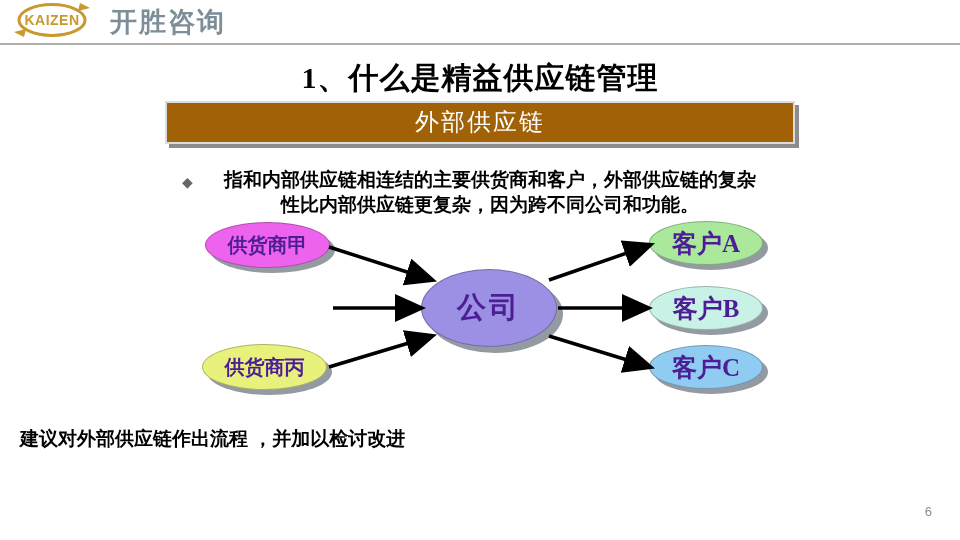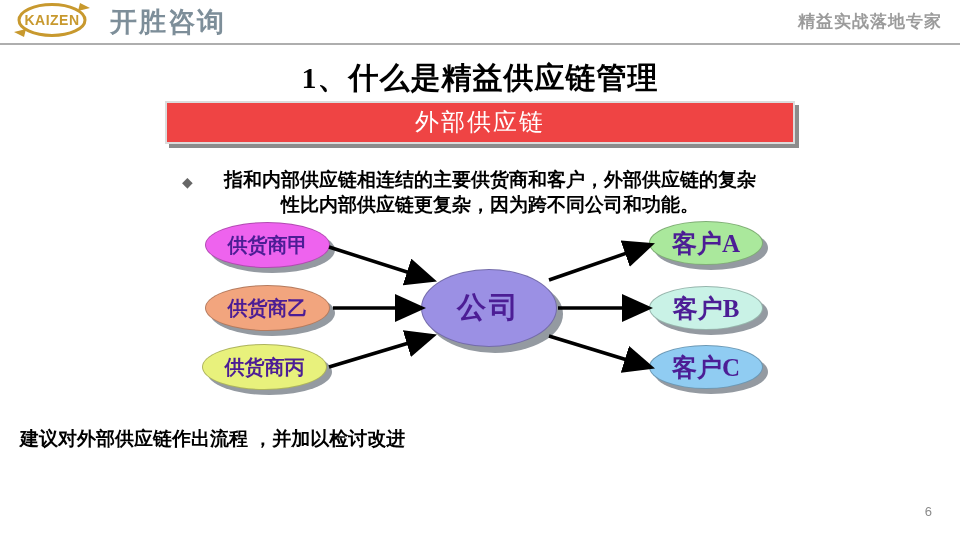--- a/index.html
+++ b/index.html
@@ -78,35 +78,33 @@
       <span>
         <svg width="76" height="40" viewBox="0 0 76 40">
           <ellipse cx="38" cy="20" rx="33" ry="15.5" fill="none" stroke="#c8992e" stroke-width="3"></ellipse>
           <polygon points="66,3 76,8 64,11" fill="#c8992e"></polygon>
           <polygon points="10,37 0,32 12,29" fill="#c8992e"></polygon>
           <text x="38" y="25" text-anchor="middle" font-family="Liberation Sans, DejaVu Sans, sans-serif" font-size="14" font-weight="bold" fill="#c8992e" letter-spacing="0.5">KAIZEN</text>
         </svg>
       </span>
       <span class="brand-name">开胜咨询</span>
     </div>
-    <div class="tagline">精益实战落地专家</div>
   </div>
 
   <div class="title">1、什么是精益供应链管理</div>
 
-  <div class="banner" style="background: #ef4444;">外部供应链</div>
+  <div class="banner" style="background: #a16207;">外部供应链</div>
 
   <div class="bullet-block">
     <span class="bullet-marker">◆</span>
     <div>指和内部供应链相连结的主要供货商和客户，外部供应链的复杂</div>
     <div>性比内部供应链更复杂，因为跨不同公司和功能。</div>
   </div>
 
   <div class="node small" style="left: 205px; top: 222px; background: rgb(238, 99, 238);">供货商甲</div>
-  <div class="node small" style="left: 205px; top: 285px; background: rgb(242, 165, 126);">供货商乙</div>
   <div class="node small" style="left: 202px; top: 344px; background: rgb(232, 241, 124);">供货商丙</div>
 
   <div class="node center" style="left: 421px; top: 269px; background: rgb(155, 144, 228);">公司</div>
 
   <div class="node cust" style="left: 649px; top: 221px; background: rgb(170, 232, 156);">客户A</div>
   <div class="node cust" style="left: 649px; top: 286px; background: rgb(201, 242, 230);">客户B</div>
   <div class="node cust" style="left: 649px; top: 345px; background: rgb(144, 204, 242);">客户C</div>
 
   <svg class="arrows" viewBox="0 0 960 540">
     <defs>

